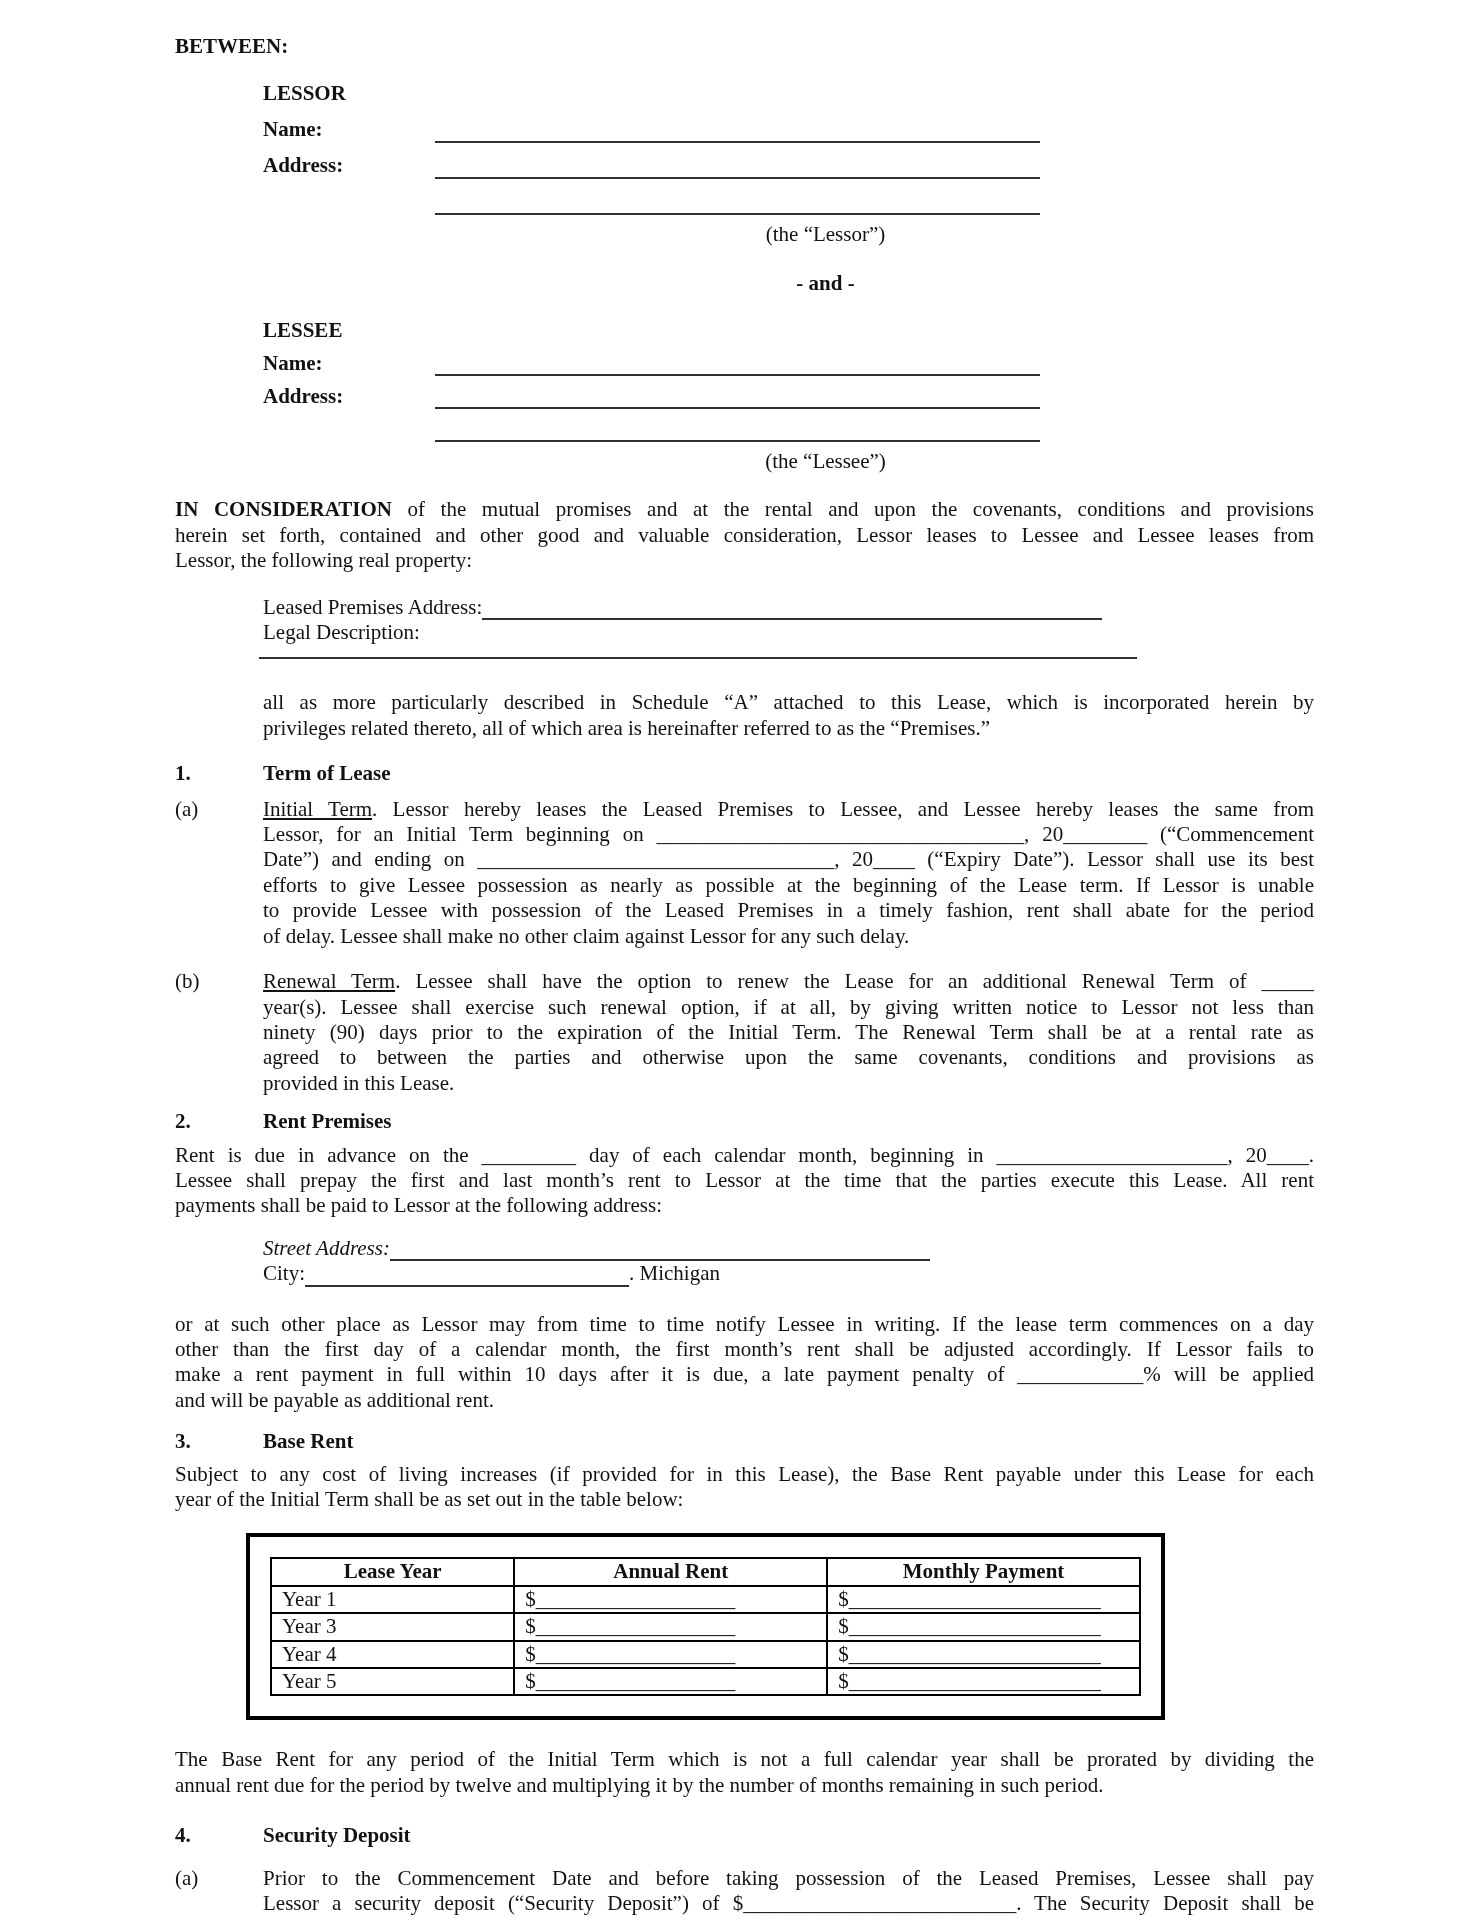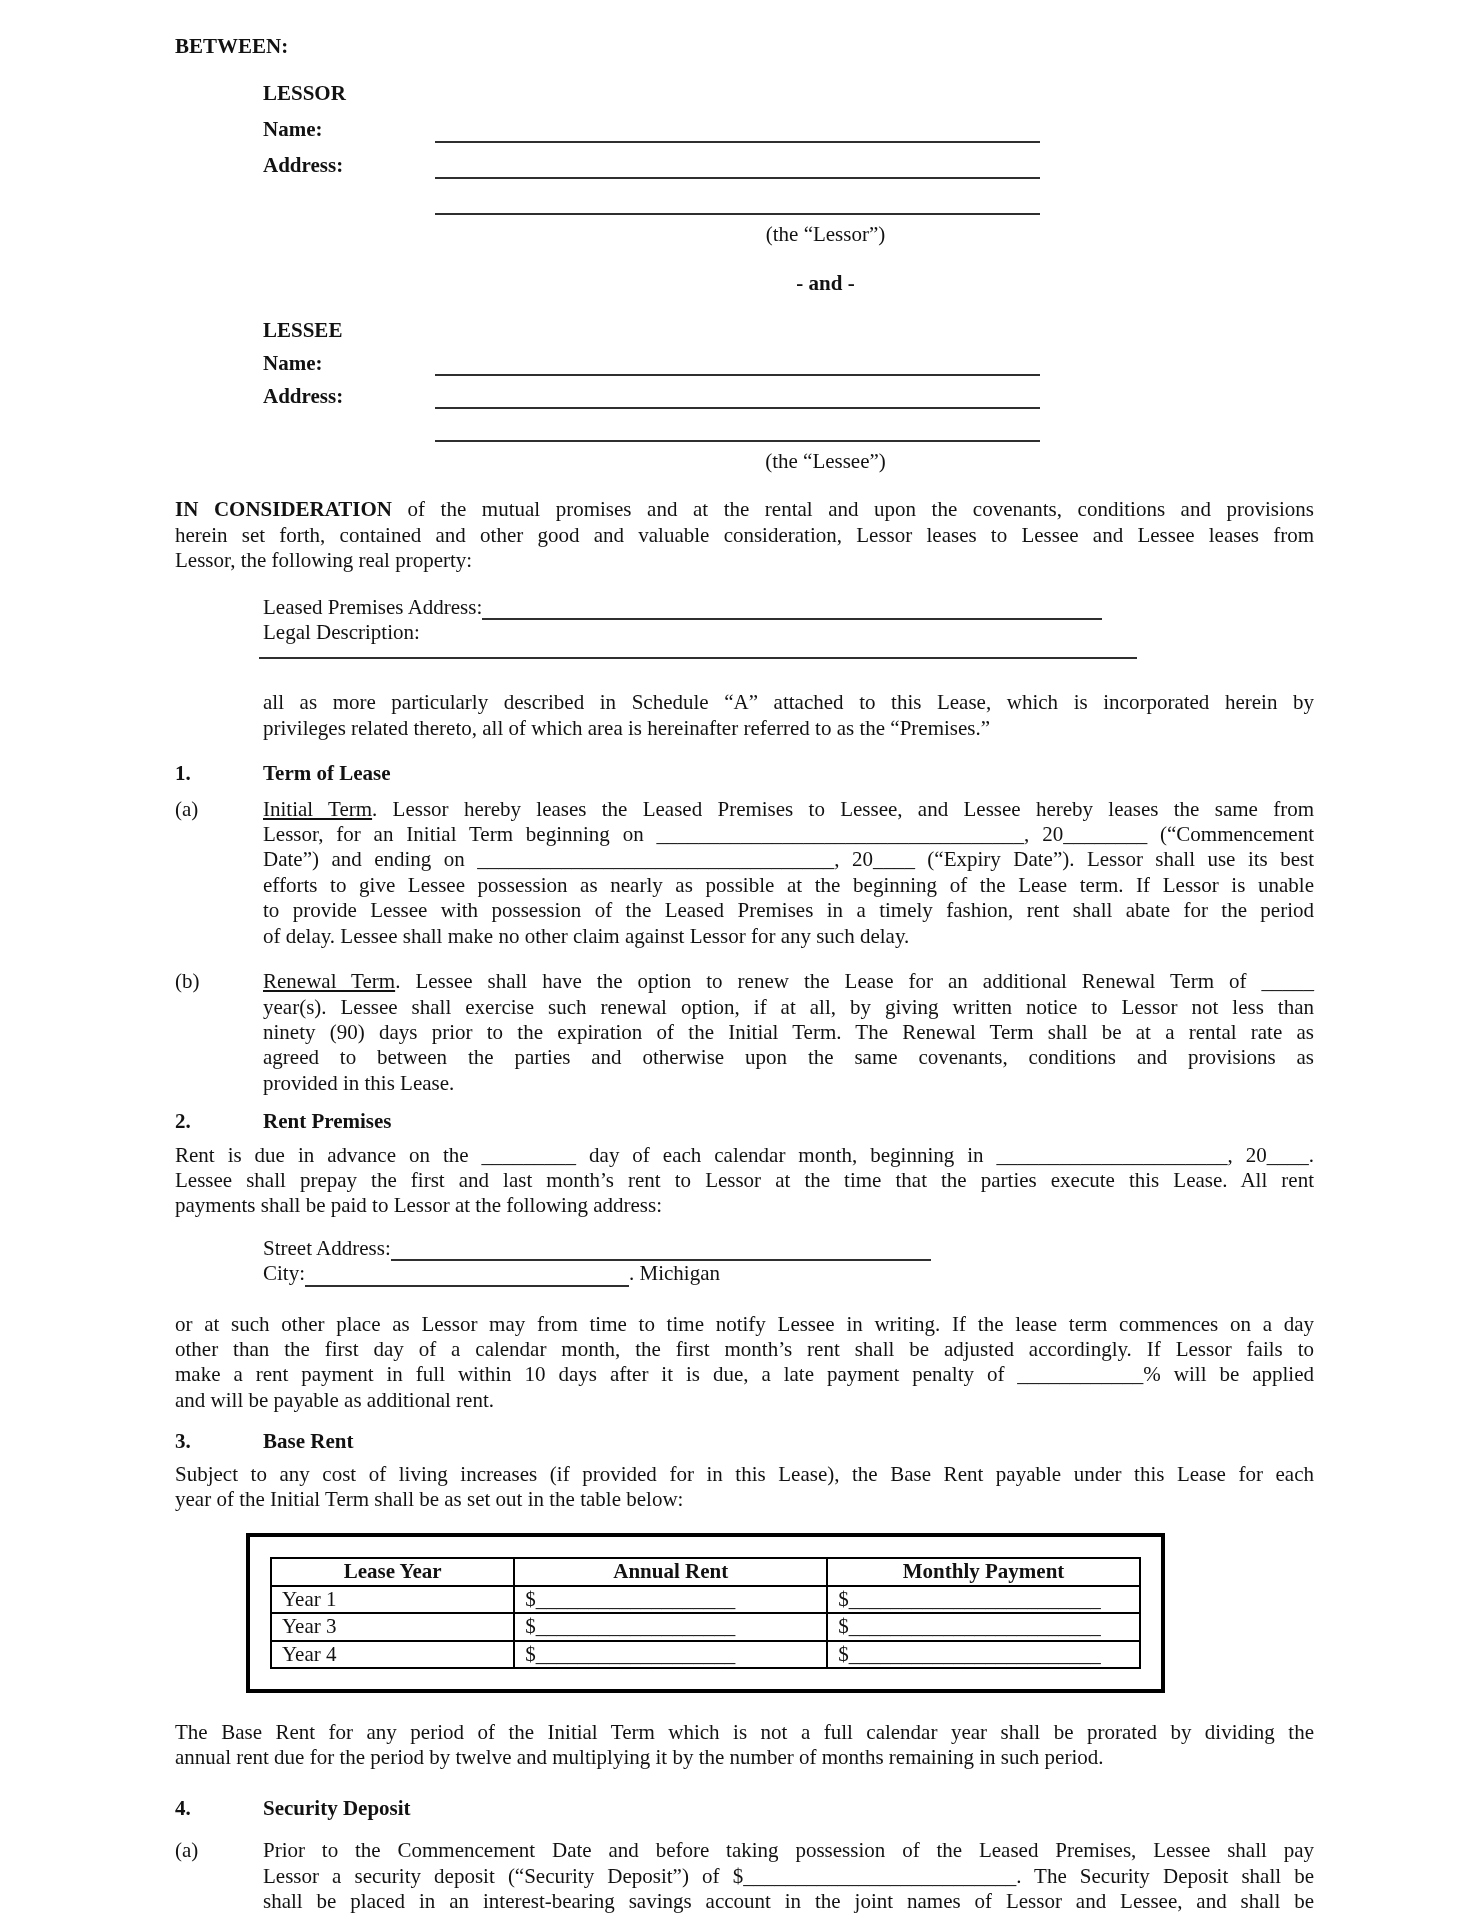--- a/index.html
+++ b/index.html
@@ -58,21 +58,21 @@
   
   .mt-lessor { margin-top: 22px; }
   .mt-consid { margin-top: 23px; }
   .mt-prem   { margin-top: 21px; }
   .mt-sched  { margin-top: 31px; }
   .mt-s1     { margin-top: 20px; }
   .mt-a      { margin-top: 10px; }
   .mt-b      { margin-top: 20px; }
   .mt-s2     { margin-top: 13px; }
   .mt-p1     { margin-top: 8px; }
-  .mt-street { margin-top: 17px; }
+  .mt-street { margin-top: 17px; font-style: italic; }
   .mt-p2     { margin-top: 25px; }
   .mt-s3     { margin-top: 16px; }
   .mt-p3     { margin-top: 7px; }
   .mt-p4     { margin-top: 27px; }
   .mt-s4     { margin-top: 25px; }
   .mt-sa     { margin-top: 17px; }
   .mt-lessee { margin-top: 21px; }
 </style>
 </head>
 <body>
@@ -234,20 +234,25 @@
         <tr>
           <td>Year 3</td>
           <td>$___________________</td>
           <td>$________________________</td>
         </tr>
         <tr>
           <td>Year 4</td>
           <td>$___________________</td>
           <td>$________________________</td>
         </tr>
+        <tr>
+          <td>Year 5</td>
+          <td>$___________________</td>
+          <td>$________________________</td>
+        </tr>
       </tbody>
     </table>
   </div>
 
   <div class="mt-p4">
     <div class="jline">The Base Rent for any period of the Initial Term which is not a full calendar year shall be prorated by dividing the</div>
     <div class="lline">annual rent due for the period by twelve and multiplying it by the number of months remaining in such period.</div>
   </div>
 
   <div class="sechead mt-s4">

